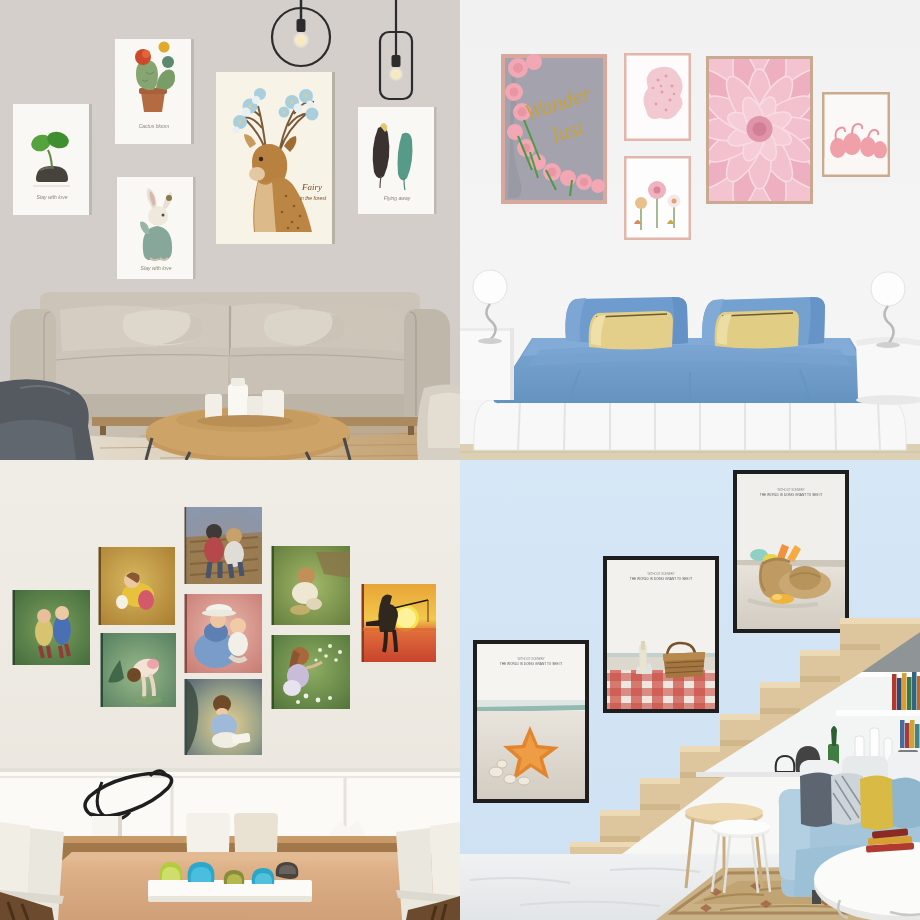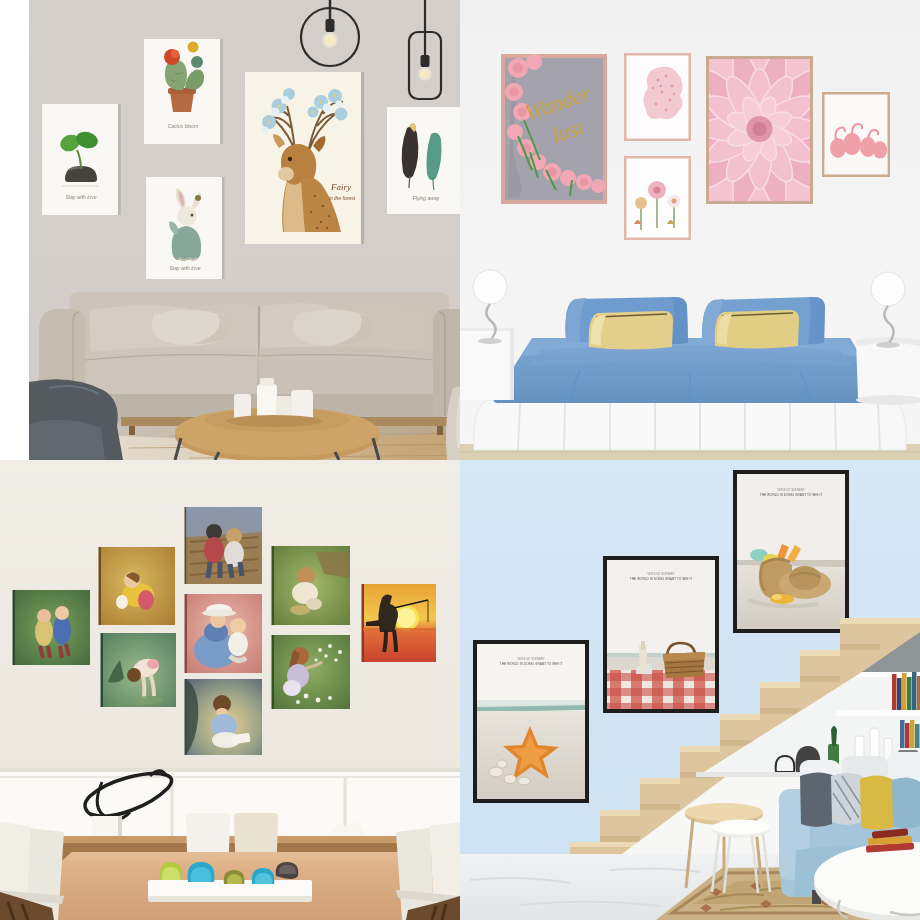--- a/index.html
+++ b/index.html
@@ -1,19 +1,19 @@
 <!DOCTYPE html>
 <html><head>
 <meta charset="utf-8">
 <style>
   html,body{margin:0;padding:0;}
   body{font-family:"Liberation Sans", sans-serif;}
   #page{position:relative;width:920px;height:920px;overflow:hidden;background:#fff;}
   .q{position:absolute;width:460px;height:460px;overflow:hidden;}
-  #q1{left:0;top:0;padding-left:29px;}
+  #q1{left:0;top:0;}
   #q2{left:460px;top:0;}
   #q3{left:0;top:460px;}
   #q4{left:460px;top:460px;}
   svg{display:block;}
 </style>
 </head>
 <body>
 <div id="page">
 
 <div id="q1" class="q">

